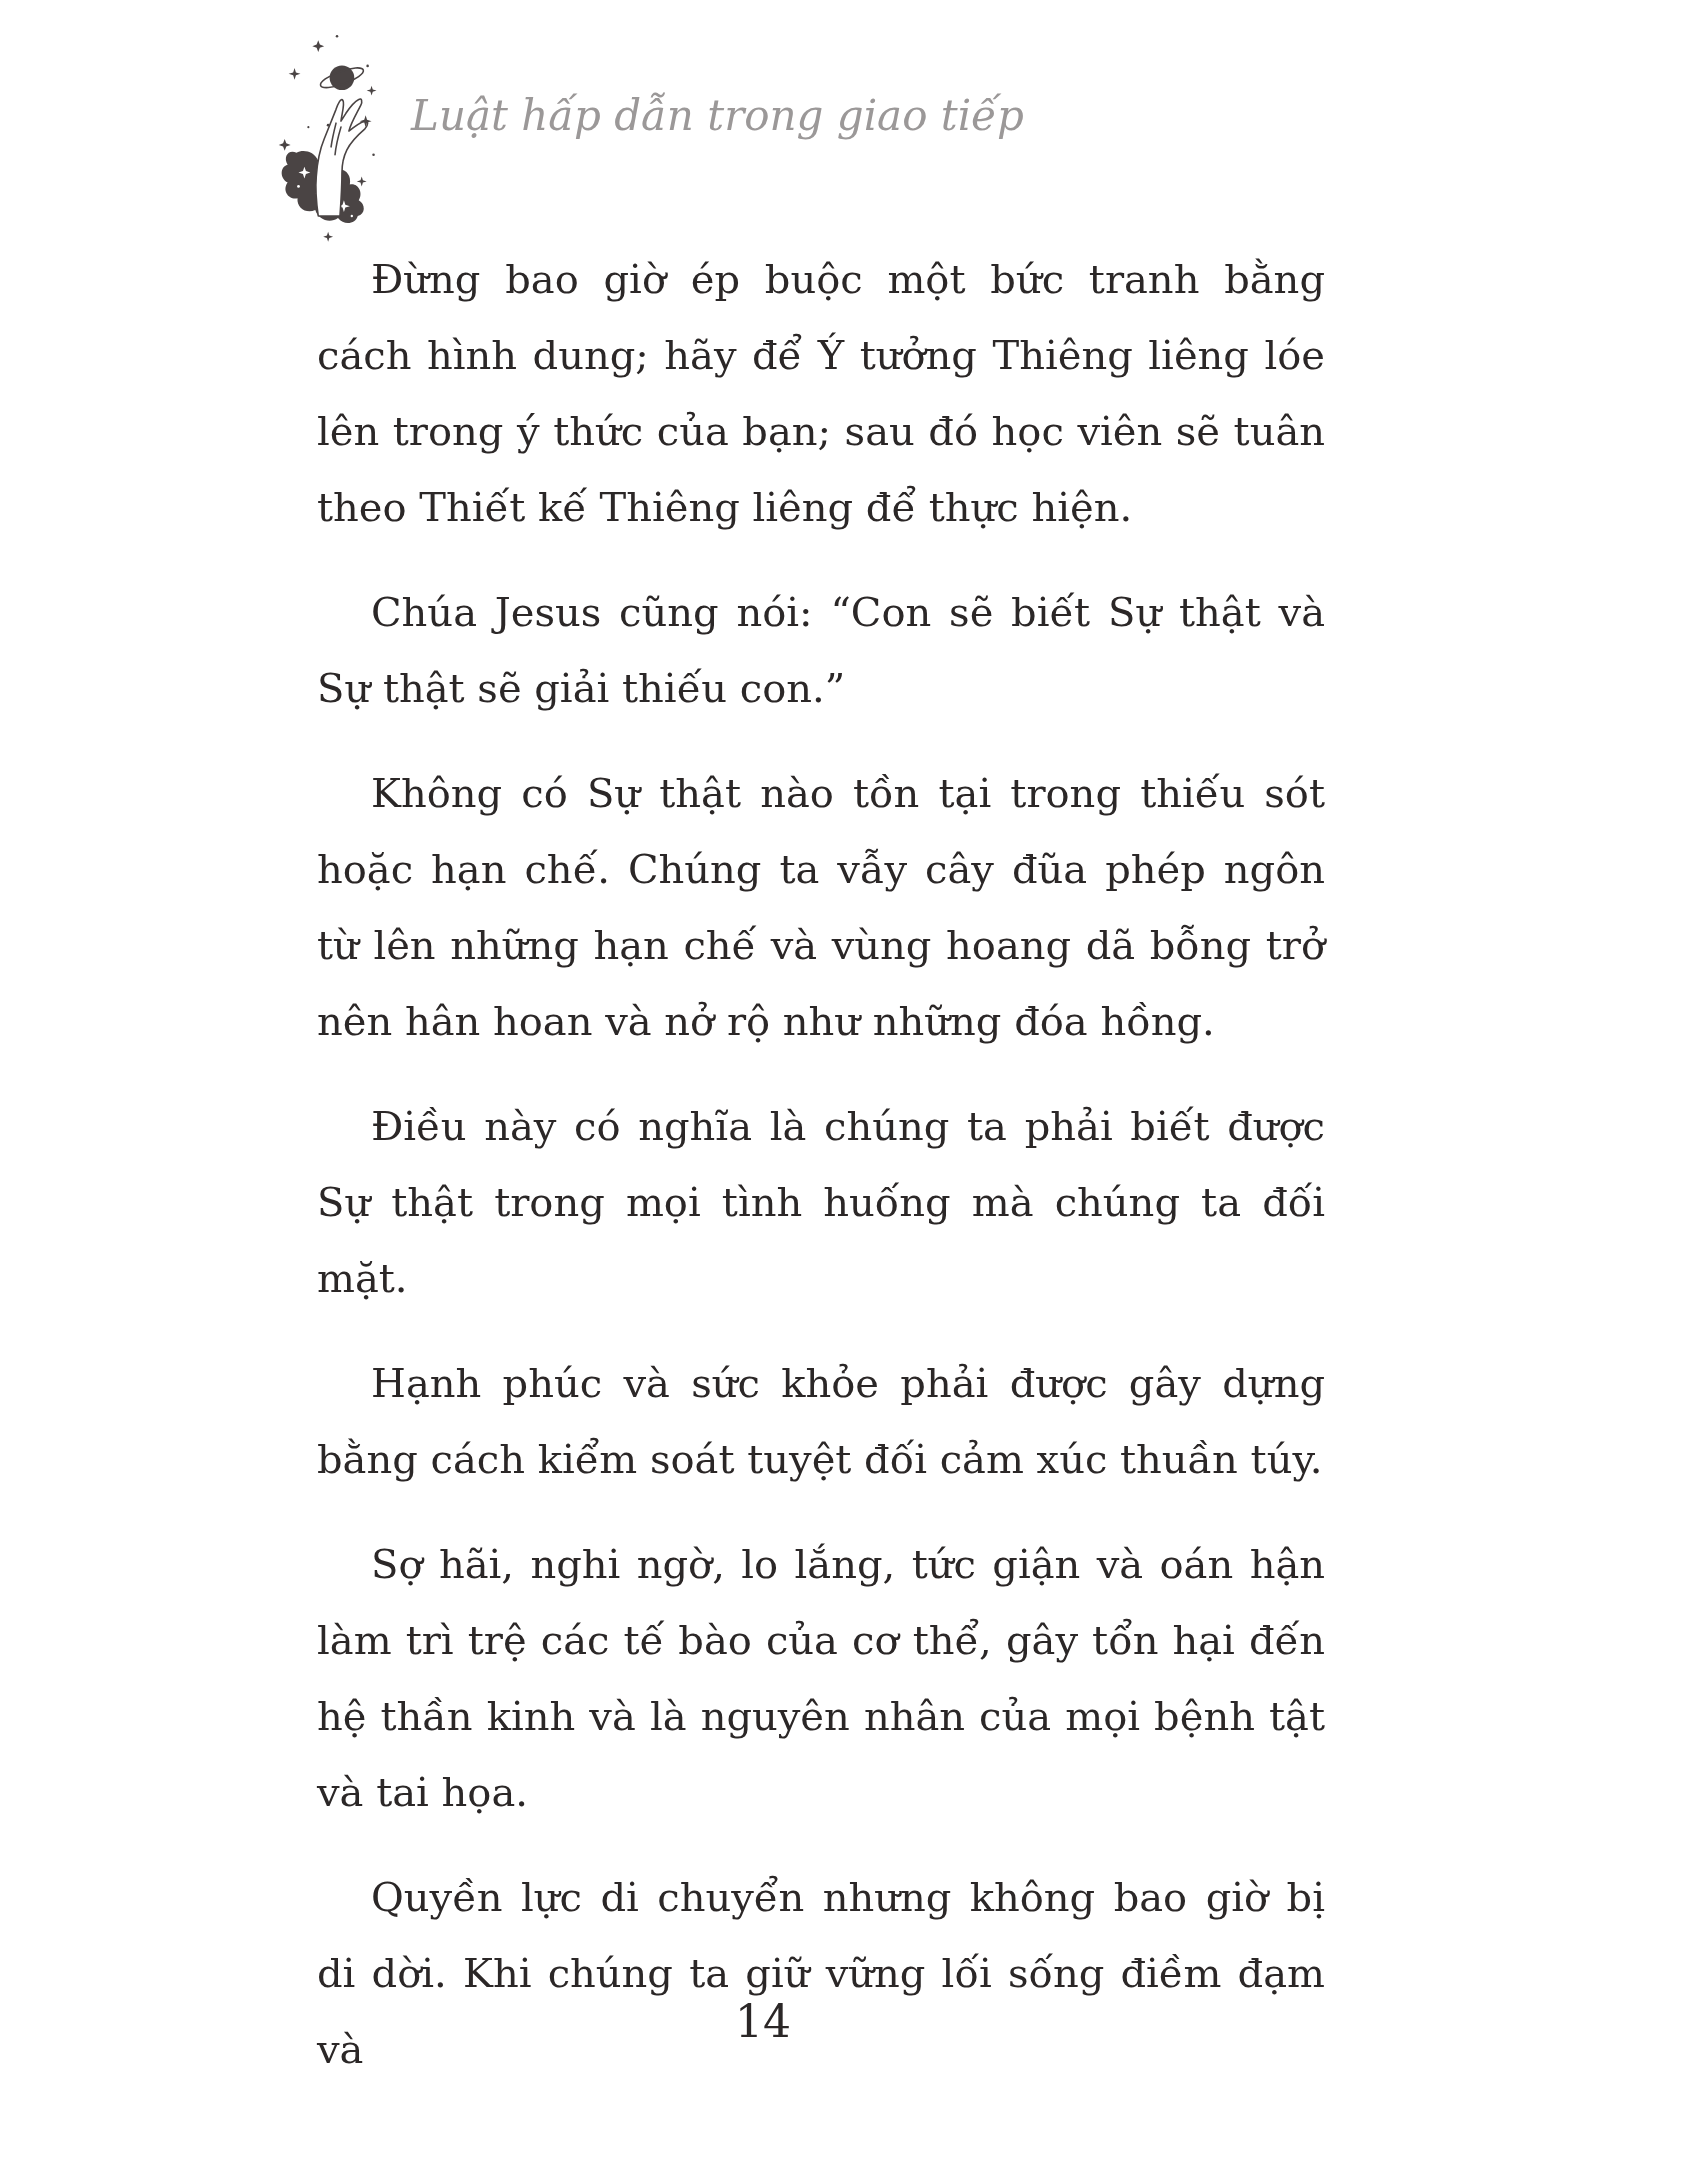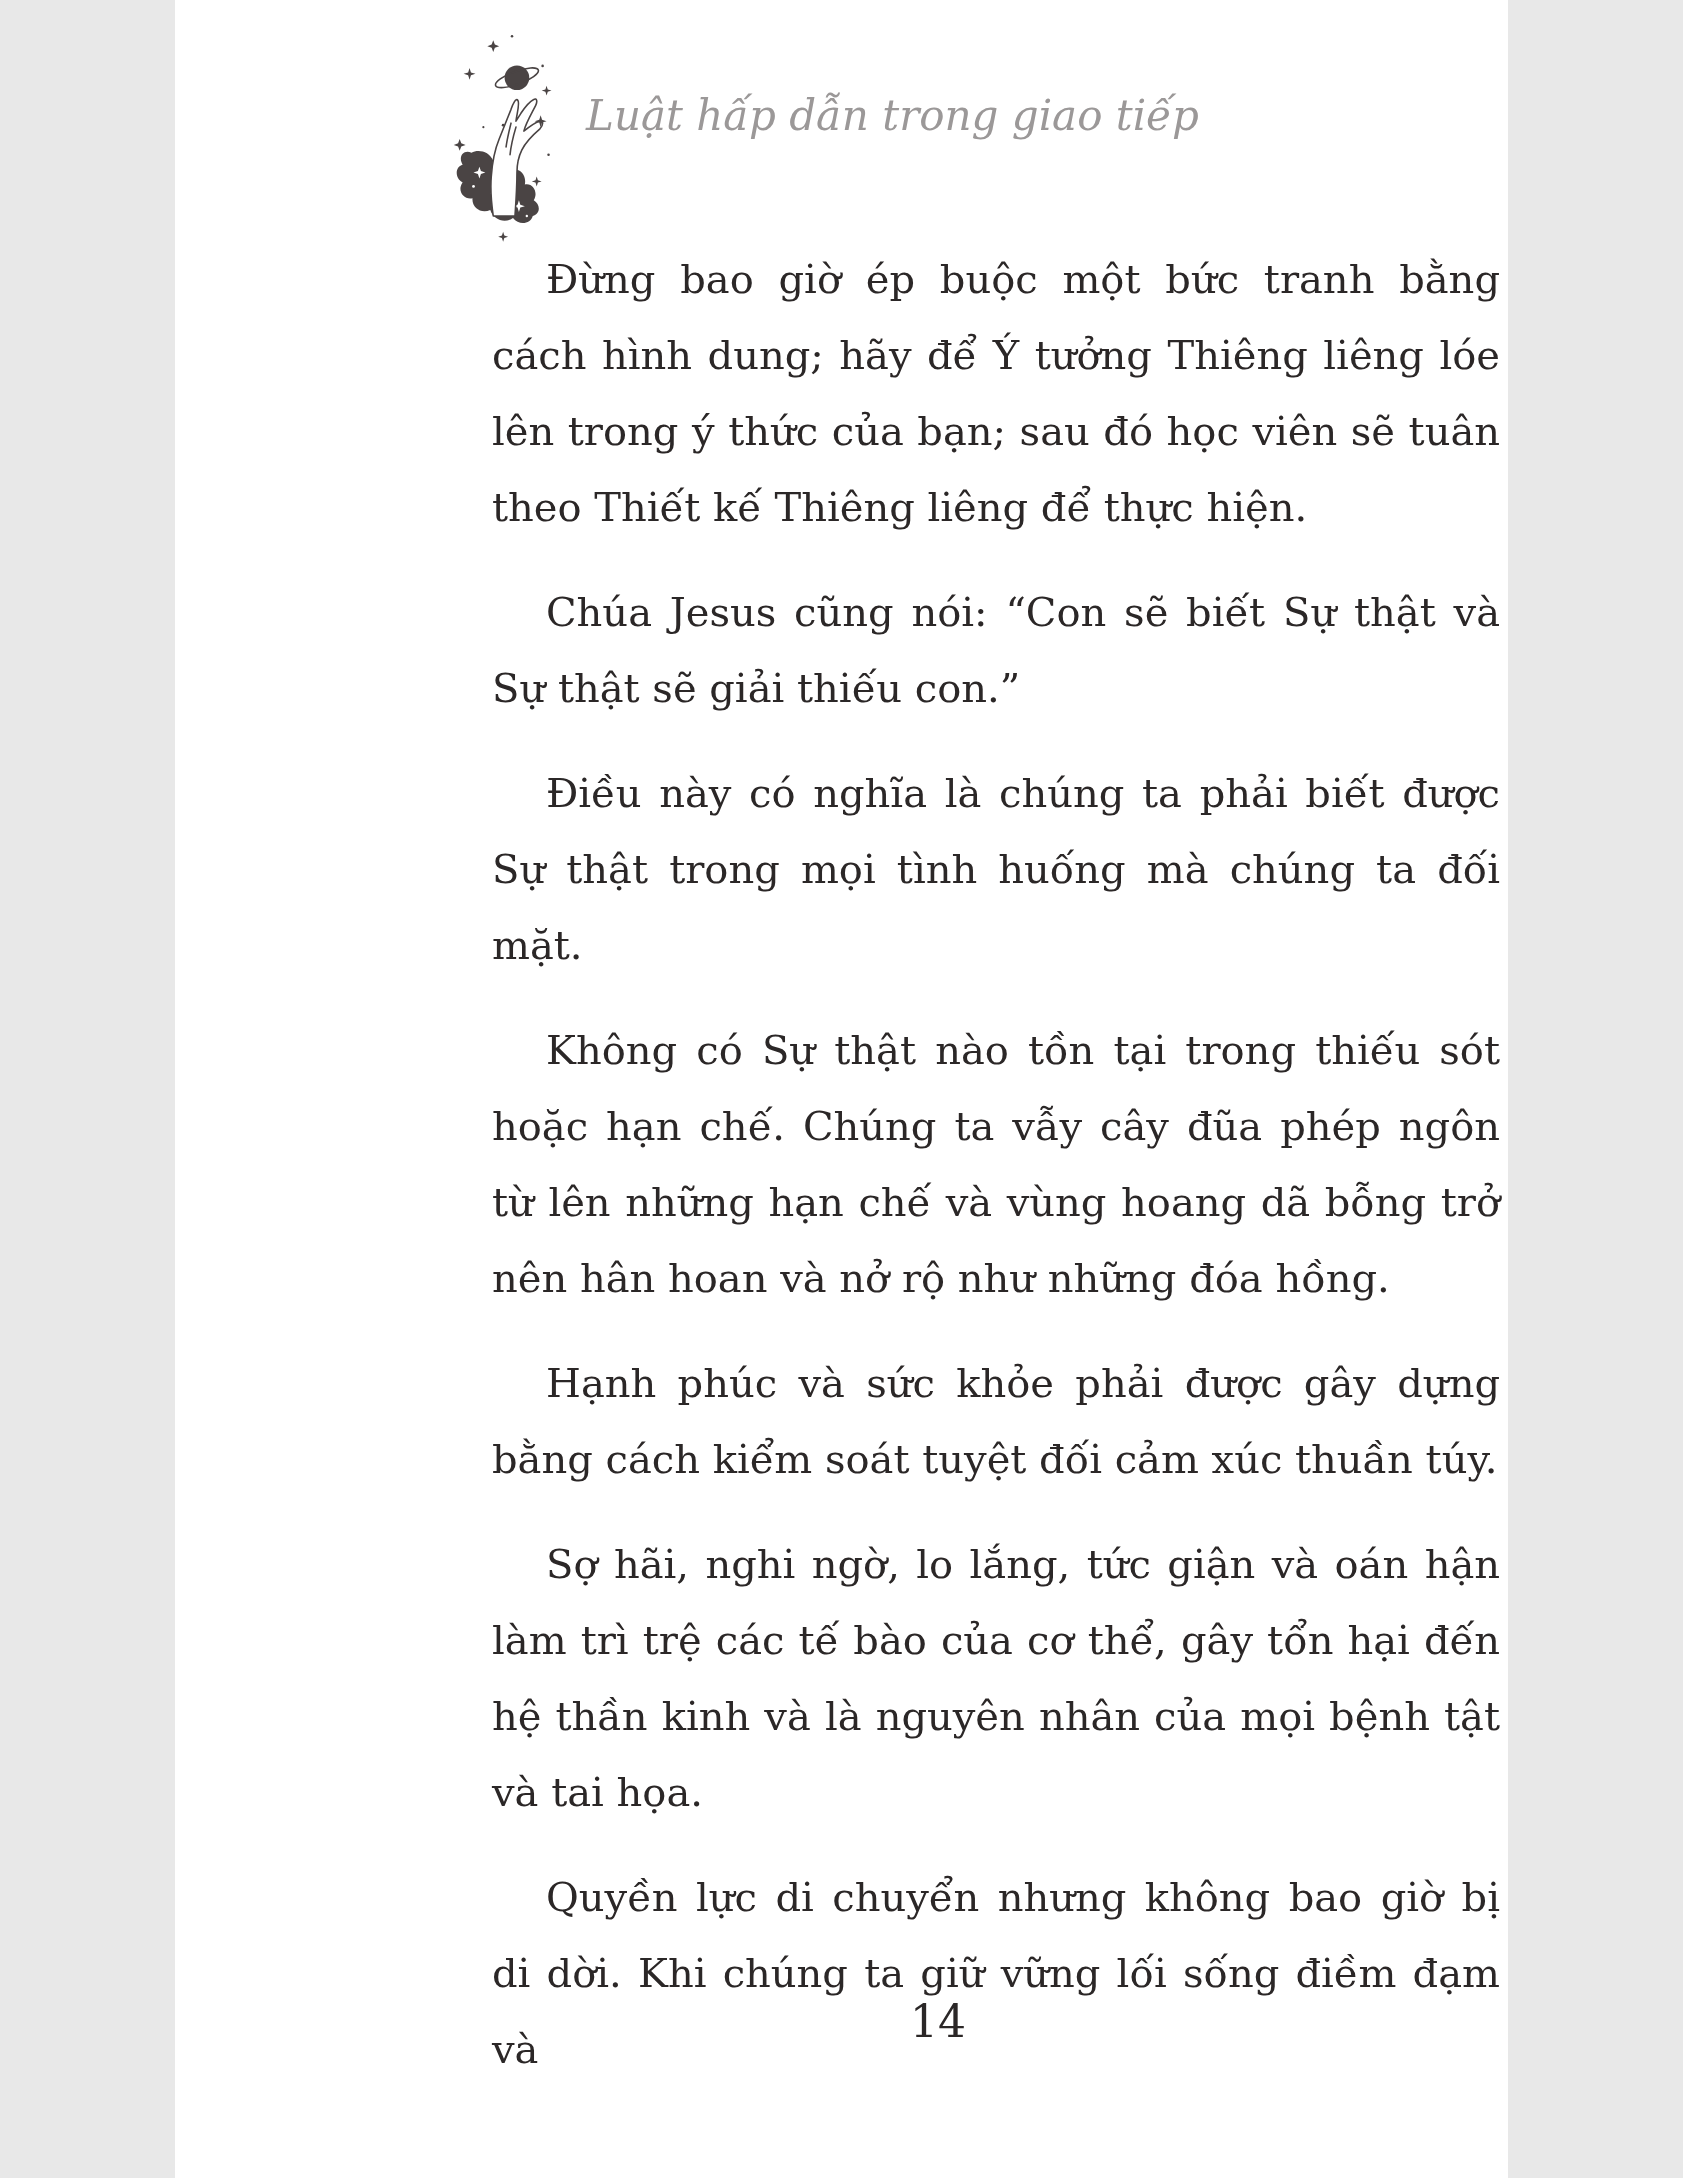--- a/index.html
+++ b/index.html
@@ -1,18 +1,18 @@
 <!DOCTYPE html>
 <html><head>
 <meta charset="utf-8">
 <style>
   html,body{margin:0;padding:0;background:#e8e8e8;}
   .page{
     position:relative;
-    width:1333px;height:2178px;
+    width:1683px;height:2178px;
     margin:0 auto;
     background:#ffffff;
     overflow:hidden;
     font-family:"DejaVu Serif", serif;
   }
   
   .logo{
     position:absolute;
     left:259px;top:28px;
     width:158px;height:218px;
@@ -97,22 +97,22 @@
       <path class="ink" d="M70 206 L71.2 209.8 L75 211 L71.2 212.2 L70 216 L68.8 212.2 L65 211 L68.8 209.8 Z"></path>
       <circle class="ink" cx="50" cy="100" r="1.1"></circle>
     </g>
   </svg>
 
   <div class="running-title">Luật hấp dẫn trong giao tiếp</div>
 
   <main class="body-text">
     <p>Đừng bao giờ ép buộc một bức tranh bằng cách hình dung; hãy để Ý tưởng Thiêng liêng lóe lên trong ý thức của bạn; sau đó học viên sẽ tuân theo Thiết kế Thiêng liêng để thực hiện.</p>
     <p>Chúa Jesus cũng nói: “Con sẽ biết Sự thật và Sự thật sẽ giải thiếu con.”</p>
+    <p>Không có Sự thật nào tồn tại trong thiếu sót hoặc hạn chế. Chúng ta vẫy cây đũa phép ngôn từ lên những hạn chế và vùng hoang dã bỗng trở nên hân hoan và nở rộ như những đóa hồng.</p>
     <p>Điều này có nghĩa là chúng ta phải biết được Sự thật trong mọi tình huống mà chúng ta đối mặt.</p>
-    <p>Không có Sự thật nào tồn tại trong thiếu sót hoặc hạn chế. Chúng ta vẫy cây đũa phép ngôn từ lên những hạn chế và vùng hoang dã bỗng trở nên hân hoan và nở rộ như những đóa hồng.</p>
     <p>Hạnh phúc và sức khỏe phải được gây dựng bằng cách kiểm soát tuyệt đối cảm xúc thuần túy.</p>
     <p>Sợ hãi, nghi ngờ, lo lắng, tức giận và oán hận làm trì trệ các tế bào của cơ thể, gây tổn hại đến hệ thần kinh và là nguyên nhân của mọi bệnh tật và tai họa.</p>
     <p>Quyền lực di chuyển nhưng không bao giờ bị di dời. Khi chúng ta giữ vững lối sống điềm đạm và</p>
   </main>
 
   <div class="page-number">14</div>
 
 </div>
 
 

